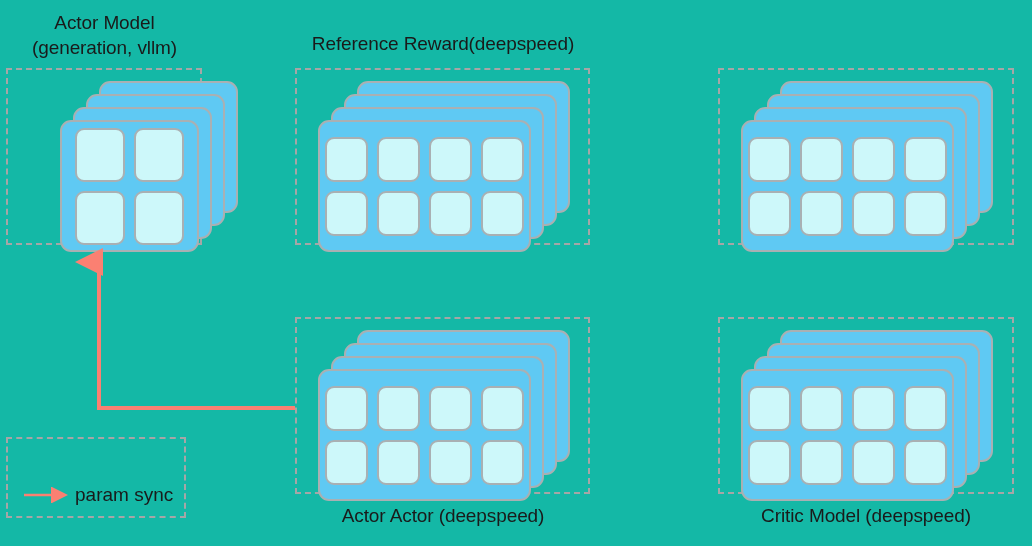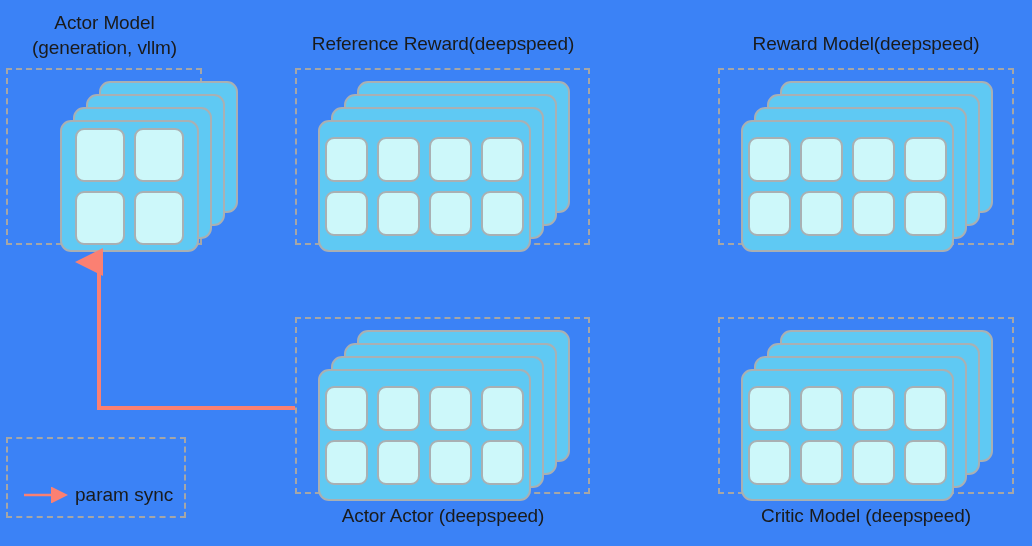--- a/index.html
+++ b/index.html
@@ -7,21 +7,21 @@
     padding: 0;
     background: #ffffff;
   }
   body {
     font-family: "Liberation Sans", sans-serif;
   }
   #canvas {
     position: relative;
     width: 1032px;
     height: 546px;
-    background: #3b82f6;
+    background: #14b8a6;
     overflow: hidden;
   }
 
   
   .label {
     position: absolute;
     color: #1a1a1a;
     font-size: 19px;
     line-height: 25px;
     text-align: center;
@@ -134,21 +134,20 @@
         <div class="cell"></div>
         <div class="cell"></div>
         <div class="cell"></div>
         <div class="cell"></div>
         <div class="cell"></div>
         <div class="cell"></div>
       </div>
     </div>
   </div>
 
-  <div class="label" style="left:716px; top:31px; width:300px;">Reward Model(deepspeed)</div>
 
   <div class="group-box" style="left:718px; top:68px; width:296px; height:177px;">
     <div class="stack" style="left:21px; top:11px;">
       <div class="card" style="left:39px; top:0px;  width:213px; height:132px;"></div>
       <div class="card" style="left:26px; top:13px; width:213px; height:132px;"></div>
       <div class="card" style="left:13px; top:26px; width:213px; height:132px;"></div>
       <div class="card front grid-4x2" style="left:0px;  top:39px; width:213px; height:132px;">
         <div class="cell"></div>
         <div class="cell"></div>
         <div class="cell"></div>

